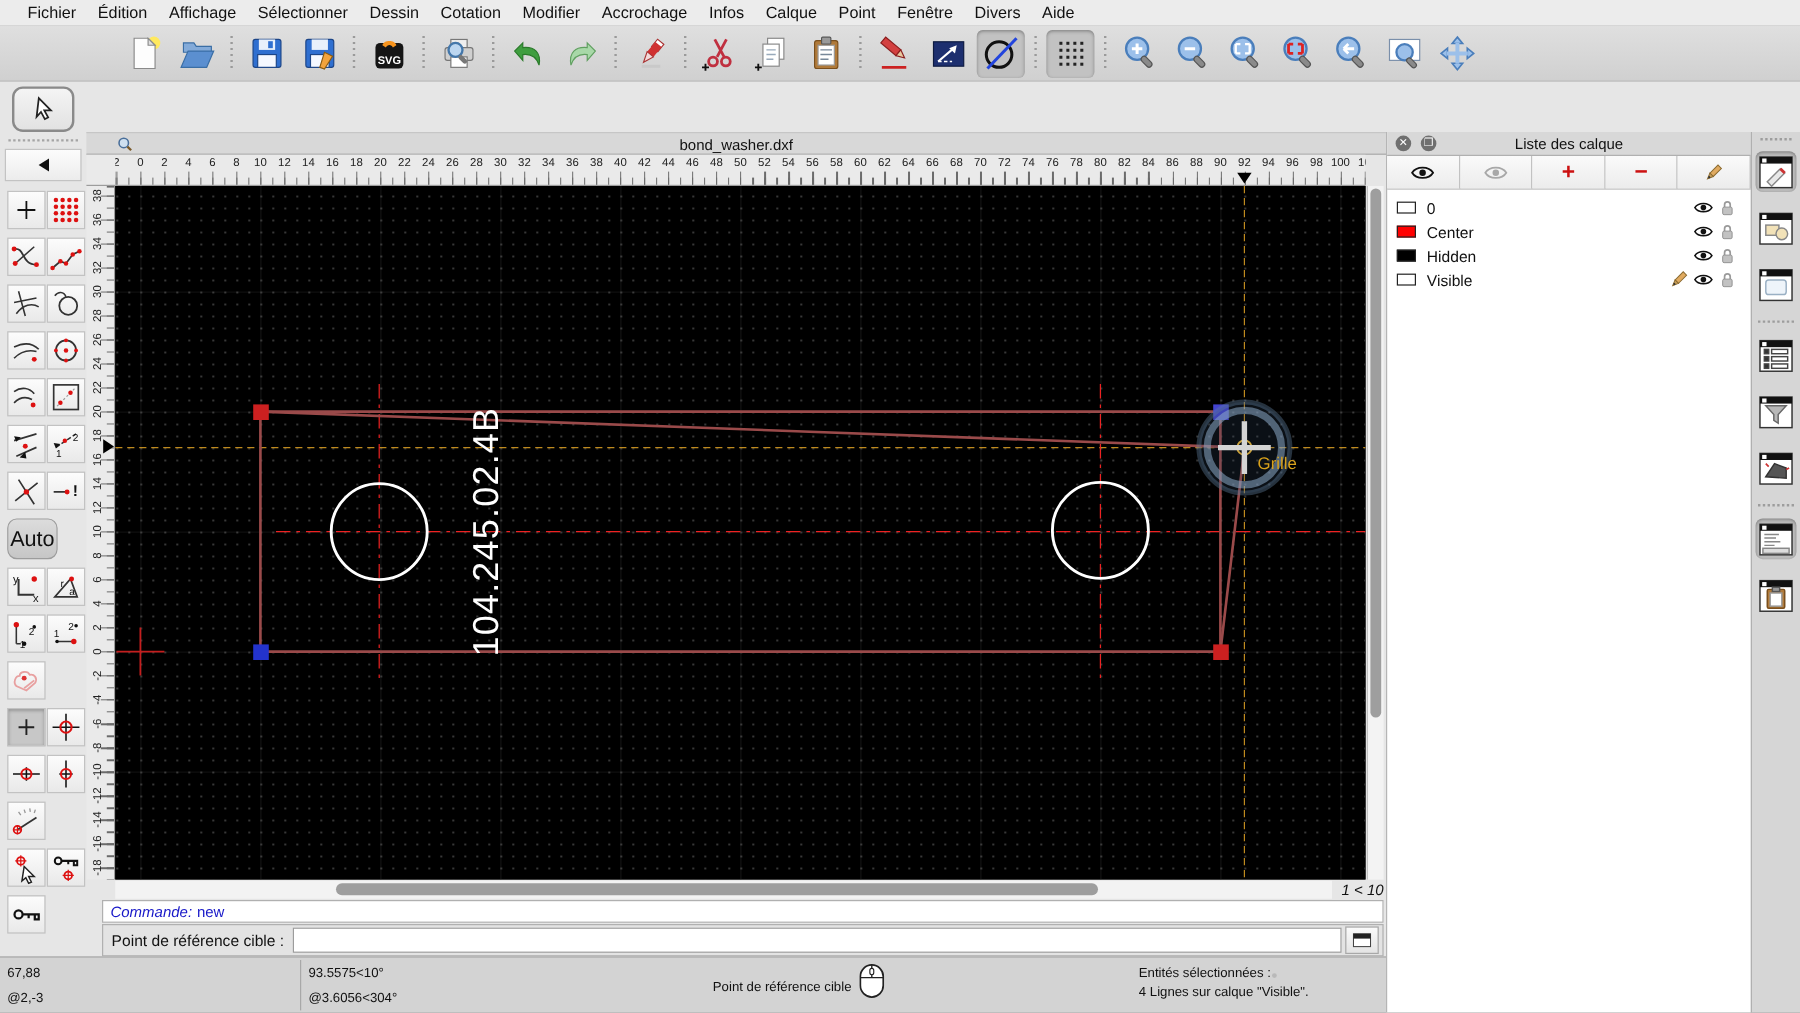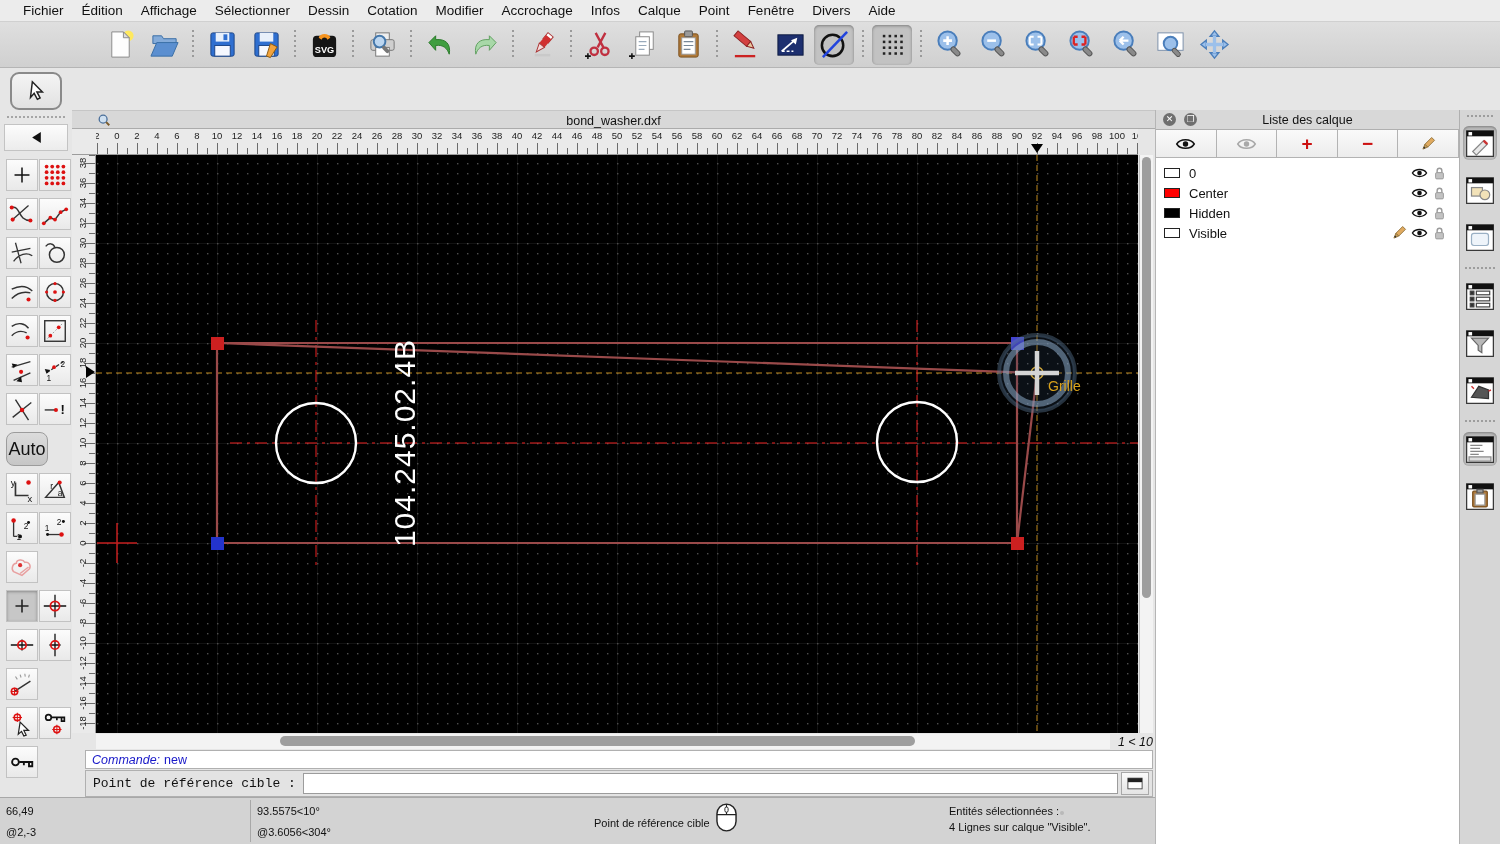--- a/index.html
+++ b/index.html
@@ -40,21 +40,21 @@
   .canvas{position:absolute;left:96px;top:155px;width:1042px;height:578px;background:#000;}
   .vscroll{position:absolute;left:1139px;top:155px;width:14px;height:578px;background:#f3f3f3;border-left:1px solid #c2c2c2;box-sizing:border-box;}
   .vscroll .thumb{position:absolute;left:2px;top:2px;width:9px;height:441px;background:#9e9e9e;border-radius:5px;}
   .hscroll{position:absolute;left:96px;top:734px;width:1014px;height:15px;background:#f3f3f3;}
   .hscroll .thumb{position:absolute;left:184px;top:2px;width:635px;height:10px;background:#9e9e9e;border-radius:5px;}
   .grid-status{position:absolute;left:1104px;top:735px;width:49px;font-size:12.5px;text-align:right;font-style:italic;}
   
   .cmd-history{position:absolute;left:85px;top:750px;width:1068px;height:19px;background:#fff;border:1px solid #b0b0b0;box-sizing:border-box;font-size:12.5px;color:#1818c8;display:flex;align-items:center;padding-left:6px;}
   .cmd-history .it{font-style:italic;margin-right:4px;}
   .cmd-row{position:absolute;left:85px;top:770px;width:1068px;height:27px;background:#e3e3e3;border:1px solid #b0b0b0;box-sizing:border-box;display:flex;align-items:center;}
-  .cmd-row .lbl{font-size:13px;padding:0 7px;white-space:nowrap;font-family:Liberation Mono, monospace;}
+  .cmd-row .lbl{font-size:13px;padding:0 7px;white-space:nowrap;}
   .cmd-row input{flex:1;height:19px;border:1px solid #9c9c9c;background:#fff;font-family:inherit;font-size:12px;padding:0 4px;}
   .cmd-row .cbtn{width:26px;height:21px;margin:0 3px;background:linear-gradient(#fafafa,#e4e4e4);border:1px solid #a8a8a8;display:flex;align-items:center;justify-content:center;}
   
   .statusbar{position:absolute;left:0;top:797px;width:1155px;height:47px;background:#d3d3d3;border-top:1px solid #a8a8a8;box-sizing:border-box;font-size:11px;}
   .statusbar .blk{position:absolute;line-height:1.9;}
   .sb-div{position:absolute;top:2px;bottom:2px;width:1px;background:#a8a8a8;}
   .sb-grip{position:absolute;top:13px;width:4px;height:4px;border-radius:2px;background:#b9b9b9;}
   
   .dock{position:absolute;left:1155px;top:110px;width:304px;bottom:0;background:#fff;border-left:1px solid #b5b5b5;box-sizing:border-box;}
   .dock-title{height:19px;background:#d8d8d8;border-bottom:1px solid #b0b0b0;position:relative;display:flex;align-items:center;justify-content:center;font-size:12.5px;}
@@ -744,21 +744,21 @@
     <div class="cbtn">
       <svg width="16" height="13" viewBox="0 0 18 14">
           <rect x="1" y="1" width="16" height="12" fill="#fff" stroke="#444"></rect>
           <rect x="1" y="1" width="16" height="4.5" fill="#222"></rect>
         </svg>
     </div>
   </div>
 
   <div class="statusbar">
     <div class="blk" style="left:6px;top:3px;">
-      <div>66,49</div>
+      <div>67,88</div>
       <div>@2,-3</div>
     </div>
     <div class="sb-div" style="left:250px;"></div>
     <div class="blk" style="left:257px;top:3px;">
       <div>93.5575&lt;10°</div>
       <div>@3.6056&lt;304°</div>
     </div>
     <div class="blk" style="left:594px;top:15px;">Point de référence cible</div>
     <div class="blk" style="left:716px;top:5px;">
       <svg width="21" height="29" viewBox="0 0 22 30">

